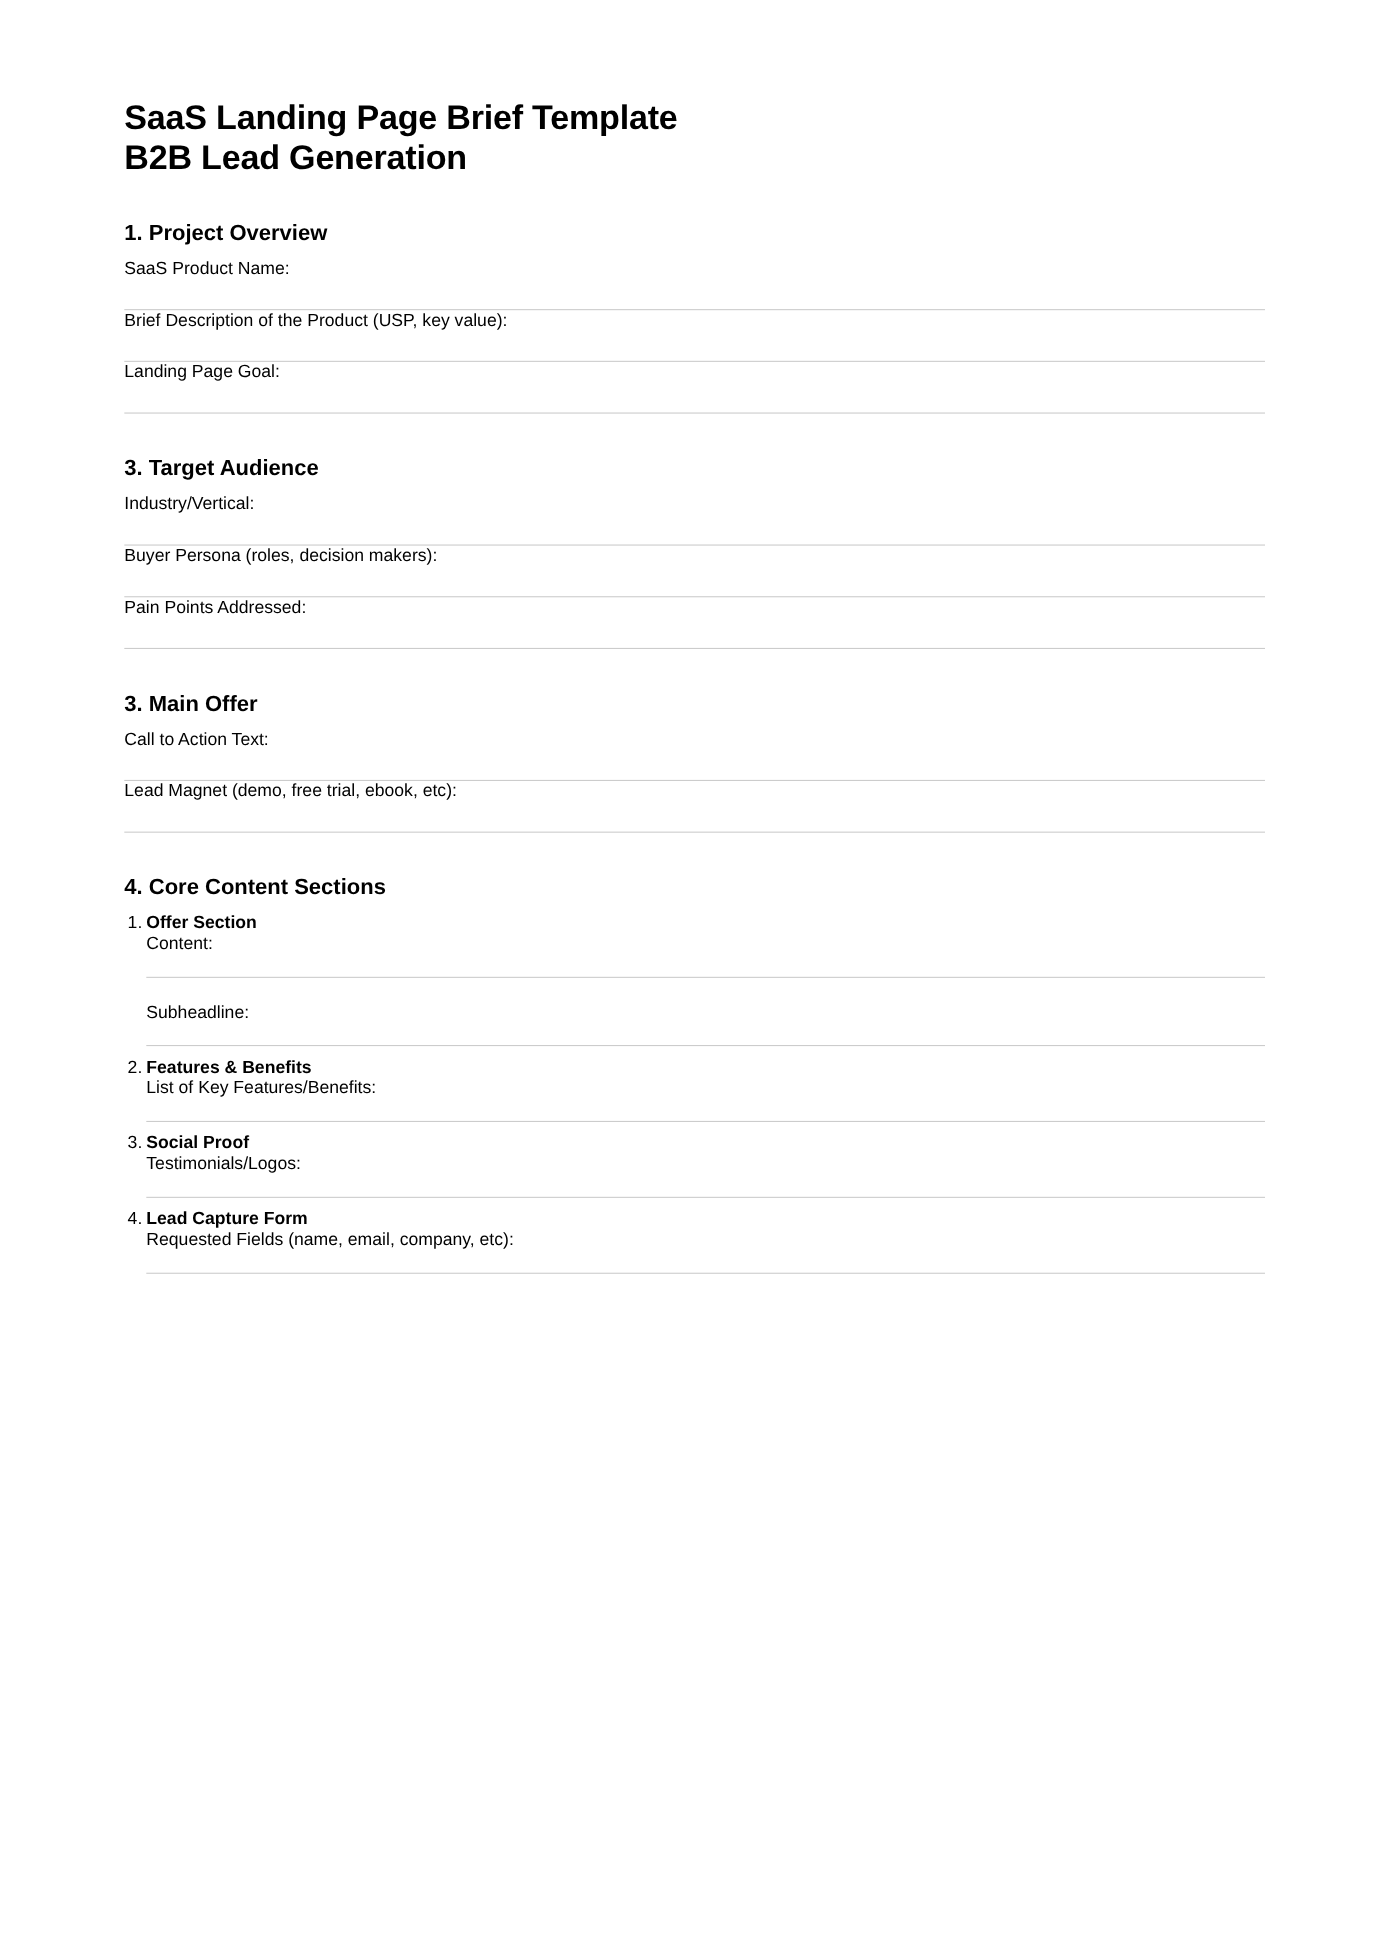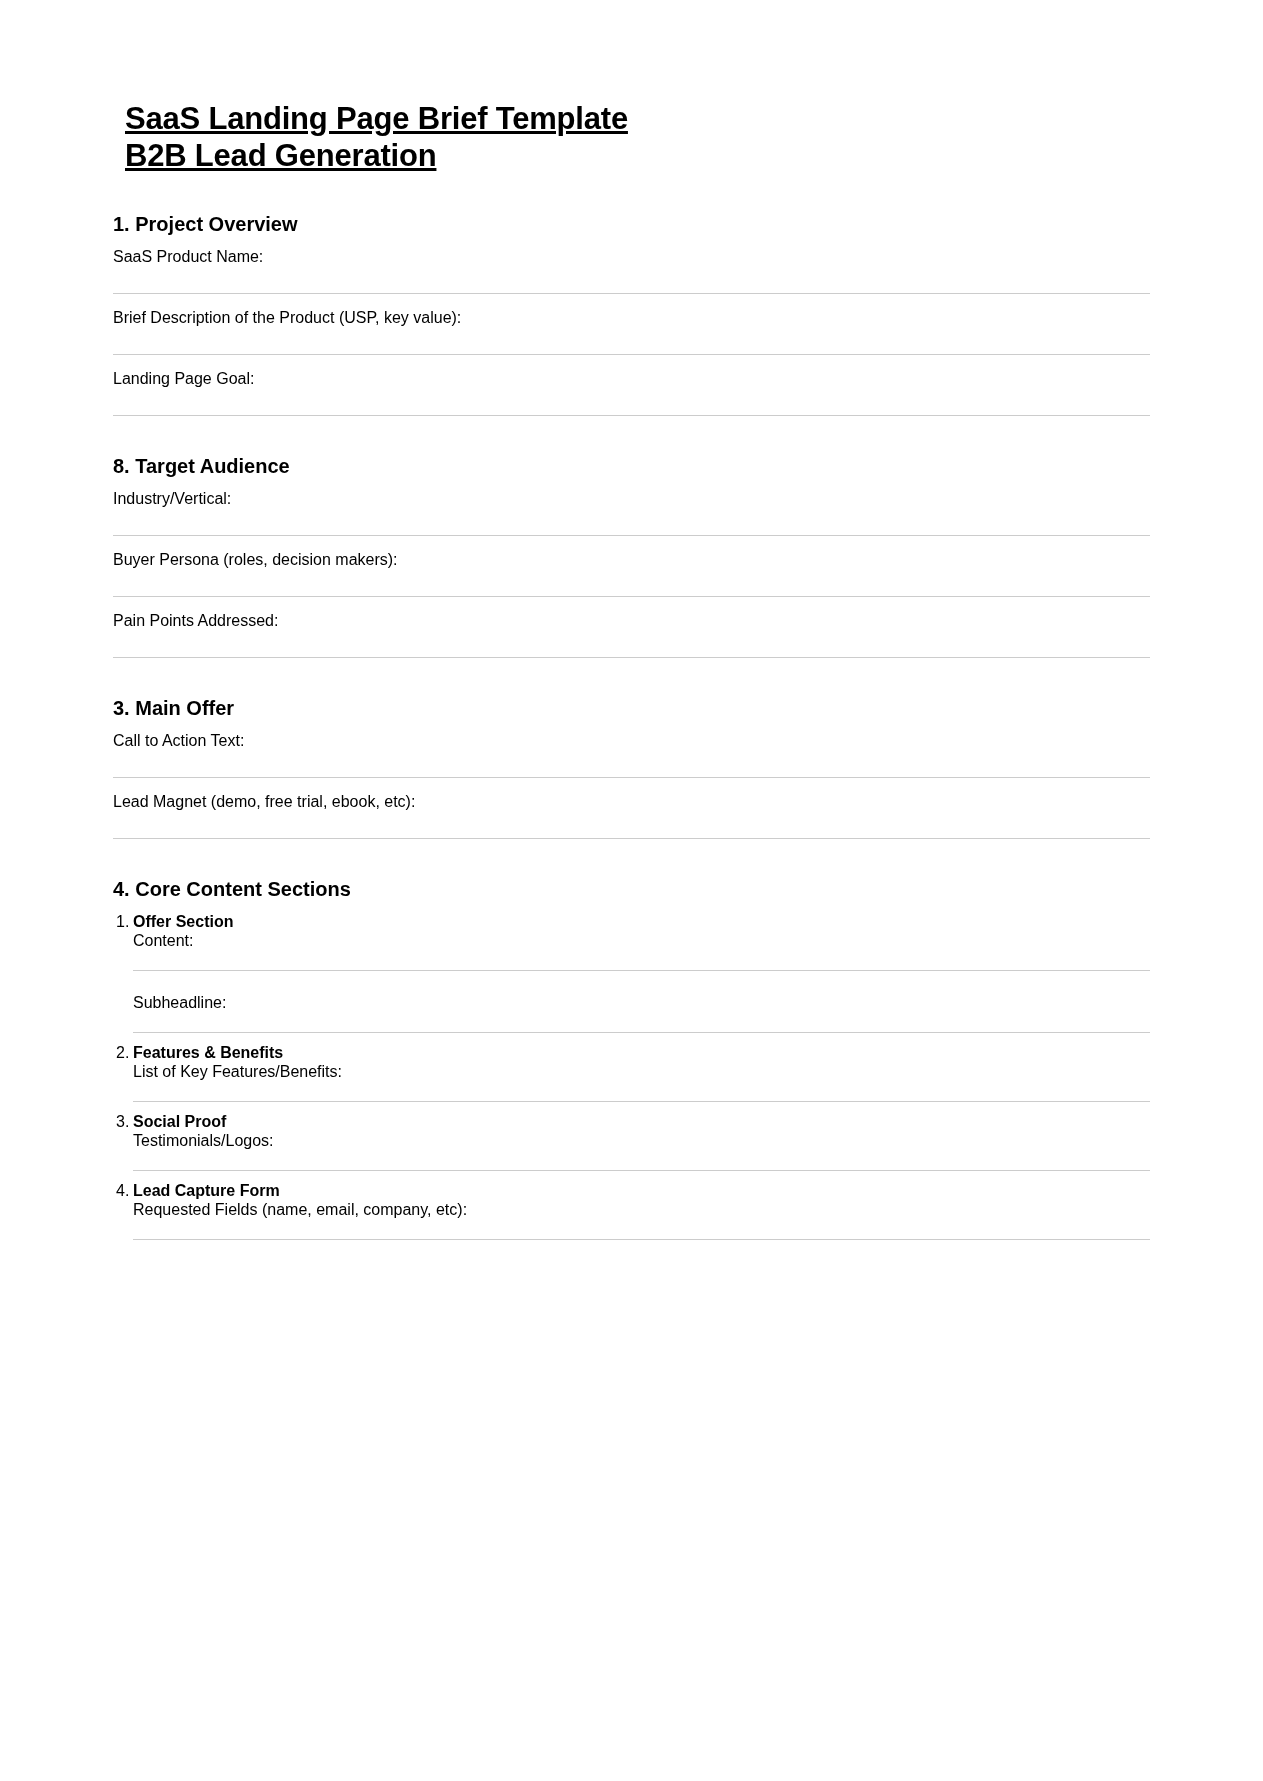--- a/index.html
+++ b/index.html
@@ -17,40 +17,38 @@
     .page {
       position: absolute;
       left: 113px;
       top: 88px;
       width: 1037px;
     }
     .doc-title {
       font-size: 31px;
       font-weight: bold;
       line-height: 37px;
-      margin: 12px;
+      margin: 0;
       letter-spacing: -0.2px;
-      text-decoration: underline;
     }
     .section {
       margin-top: 38px;
     }
     .section-heading {
       font-size: 20px;
       font-weight: bold;
       line-height: 24px;
       margin: 0 0 11px 0;
     }
     .field {
       font-size: 16px;
       line-height: 19px;
       height: 47px;
       border-bottom: 1px solid #cccccc;
       box-sizing: border-box;
-      margin-bottom: 14px;
     }
     .field:last-child {
       margin-bottom: 16px;
     }
     .field-label {
       display: block;
     }
     ol.content-list {
       margin: 0;
       padding: 0;
@@ -103,21 +101,21 @@
     </div>
     <div class="field">
       <span class="field-label">Brief Description of the Product (USP, key value):</span>
     </div>
     <div class="field">
       <span class="field-label">Landing Page Goal:</span>
     </div>
   </div>
 
   <div class="section">
-    <h2 class="section-heading">8. Target Audience</h2>
+    <h2 class="section-heading">3. Target Audience</h2>
     <div class="field">
       <span class="field-label">Industry/Vertical:</span>
     </div>
     <div class="field">
       <span class="field-label">Buyer Persona (roles, decision makers):</span>
     </div>
     <div class="field">
       <span class="field-label">Pain Points Addressed:</span>
     </div>
   </div>

